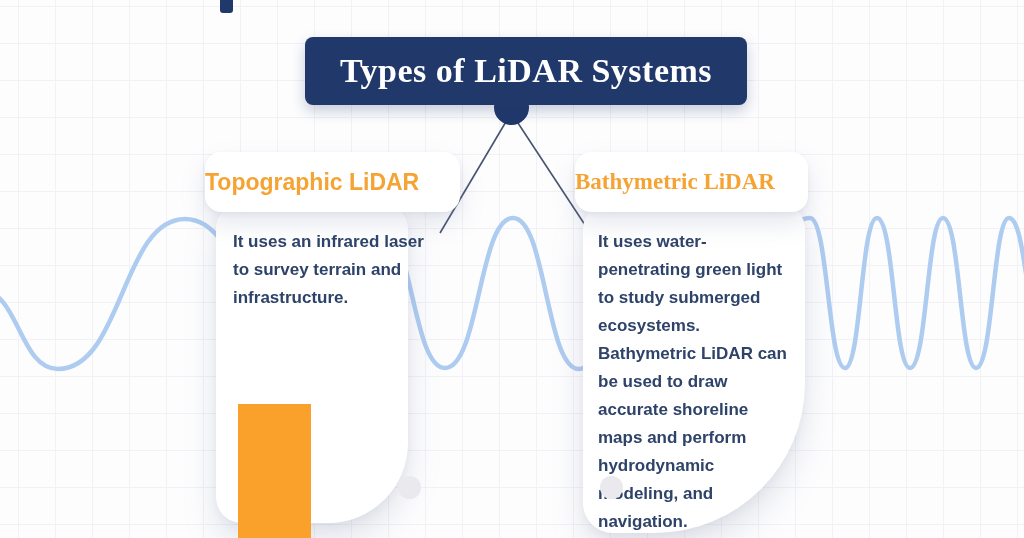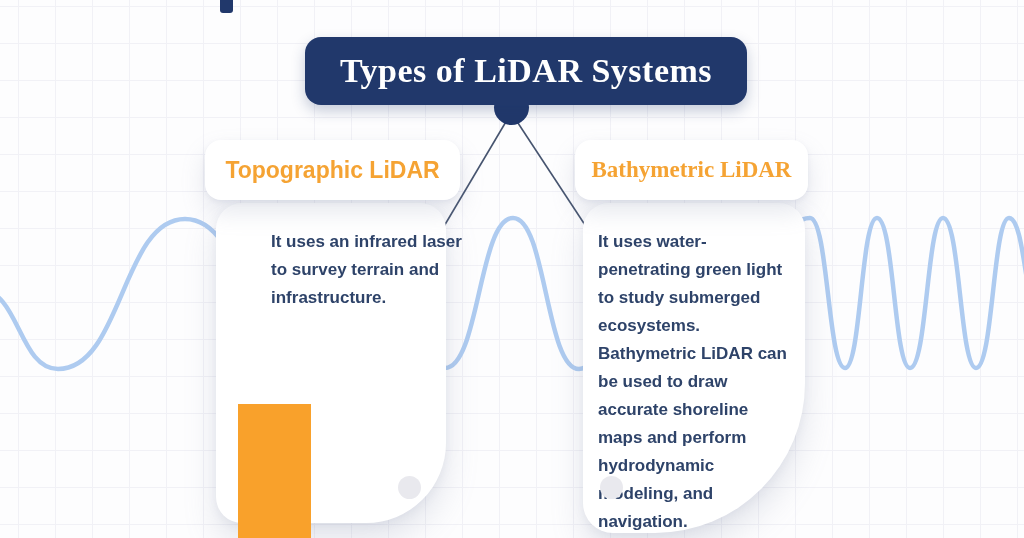--- a/index.html
+++ b/index.html
@@ -20,52 +20,51 @@
   .wave-svg{position:absolute;left:0;top:0;z-index:1;}
   .connector-svg{position:absolute;left:0;top:0;z-index:2;}
 
   .decor-square{
     position:absolute;left:220px;top:-4px;width:13px;height:17px;
     background:#21386b;border-radius:3px;z-index:2;
   }
 
   .banner{
     position:absolute;left:305px;top:37px;width:442px;height:68px;
-    background:#21386b;border-radius:16px;z-index:4;
+    background:#21386b;border-radius:8px;z-index:4;
     display:flex;align-items:center;justify-content:center;
     box-shadow:0 6px 14px rgba(33,56,107,.25);
   }
   .banner-title{
     font-family:"Liberation Serif",serif;font-weight:700;
     font-size:34px;color:#ffffff;letter-spacing:.5px;white-space:nowrap;
   }
   .node-circle{
     position:absolute;left:494px;top:90px;width:35px;height:35px;
     border-radius:50%;background:#21386b;z-index:3;
   }
 
   .pill{
-    position:absolute;top:140px;height:60px;background:#ffffff;
-    border-radius:16px;z-index:3;display:flex;align-items:center;justify-content:center;
+    position:absolute;top:152px;height:60px;background:#ffffff;
+    border-radius:16px;z-index:3;display:flex;align-items:center;
     box-shadow:0 12px 24px rgba(130,140,170,.20),0 2px 5px rgba(130,140,170,.12);
   }
   .pill-left{left:205px;width:255px;}
   .pill-right{left:575px;width:233px;font-family:Liberation Serif, serif;}
   .pill-label{
     color:#f5a333;font-weight:700;font-size:23px;white-space:nowrap;
   }
 
   .card{
     position:absolute;background:#ffffff;z-index:2;
     box-shadow:0 18px 32px rgba(130,140,170,.22),0 3px 8px rgba(130,140,170,.10);
   }
   .card-left{
     left:216px;top:203px;width:192px;height:320px;
     border-radius:26px 26px 80px 26px;
-    padding-left:38px;
   }
   .card-right{
     left:583px;top:203px;width:222px;height:330px;
     border-radius:26px 26px 150px 30px;
   }
   .card-text{
     margin:0;color:#2e4369;font-size:17px;line-height:28px;font-weight:600;
   }
   .card-left .card-text{padding:25px 10px 0 17px;width:205px;}
   .card-right .card-text{padding:25px 8px 0 15px;width:192px;}

